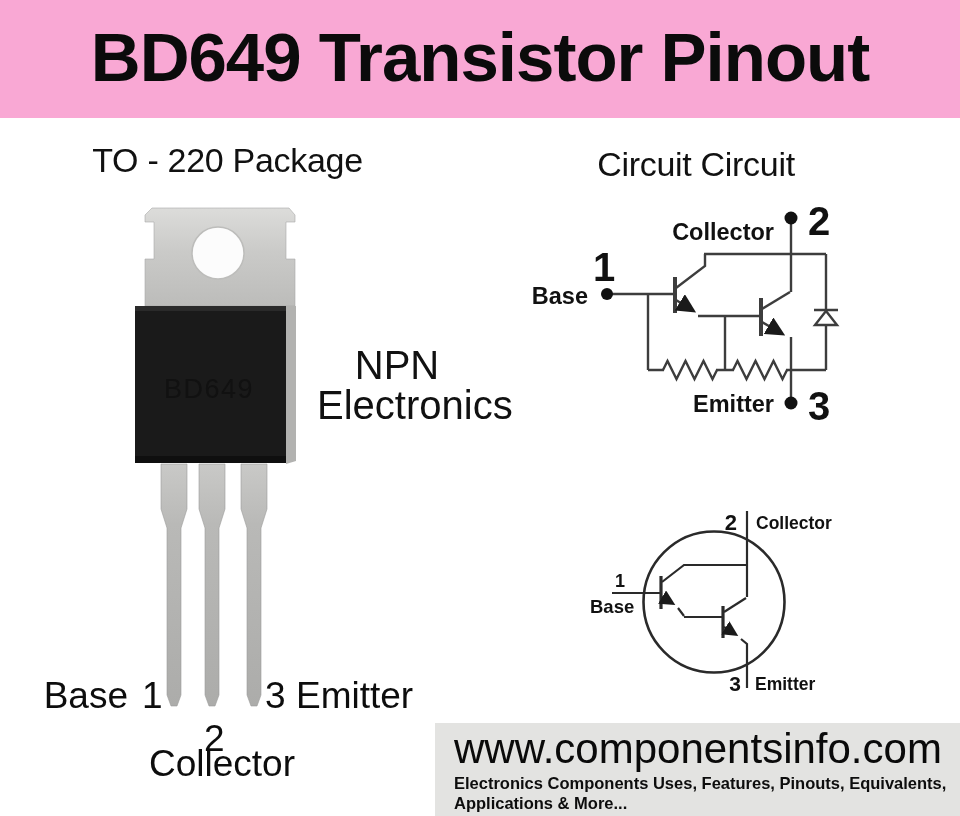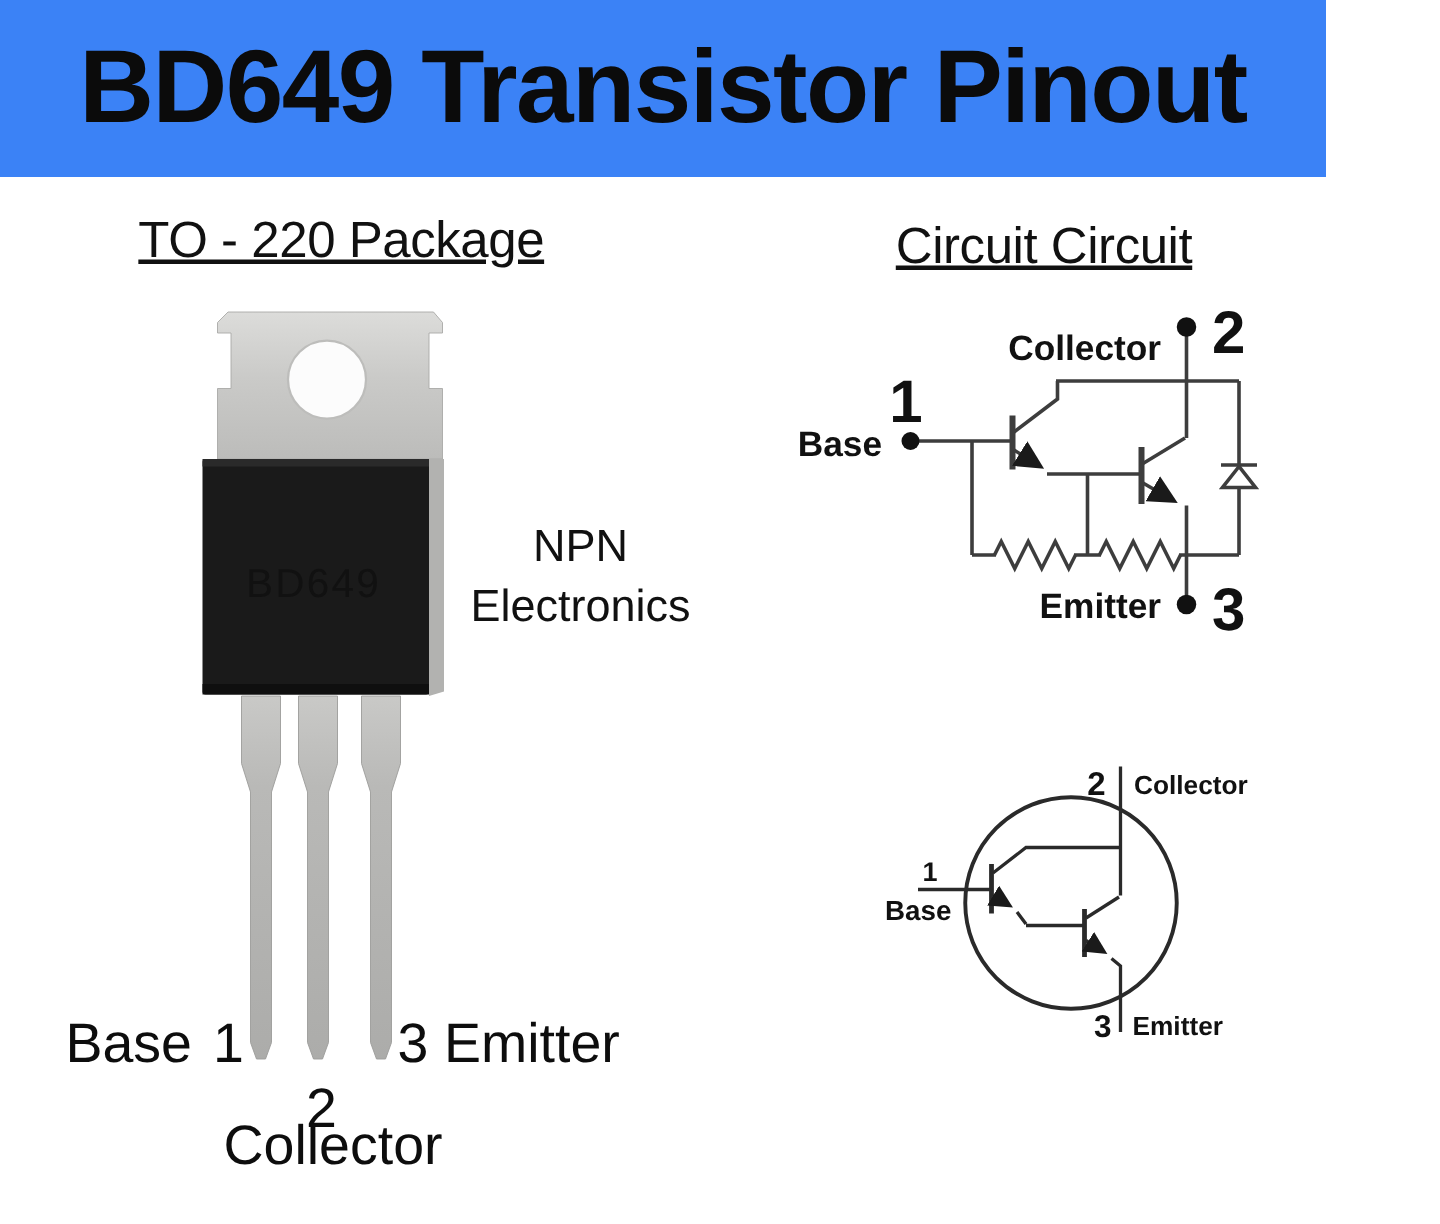--- a/index.html
+++ b/index.html
@@ -3,31 +3,31 @@
 <meta charset="utf-8">
 <style>
   html,body{margin:0;padding:0;background:#888;}
   .page{
     position:relative;width:960px;height:816px;background:#ffffff;
     font-family:"Liberation Sans","DejaVu Sans",sans-serif;color:#0d0d0d;
     overflow:hidden;margin:0 auto;
   }
   .abs{position:absolute;}
   
-  .title-band{left:0;top:0;width:884px;height:118px;background:#3b82f6;
+  .title-band{left:0;top:0;width:960px;height:118px;background:#f9a8d4;
     display:flex;align-items:center;justify-content:center;}
   .main-title{font-size:69px;font-weight:bold;letter-spacing:-1px;color:#0b0b0b;
     margin:0;padding-bottom:4px;white-space:nowrap;}
   
-  .section-title{font-size:34px;letter-spacing:-0.3px;text-align:center;white-space:nowrap;color:#111;text-decoration:underline;}
+  .section-title{font-size:34px;letter-spacing:-0.3px;text-align:center;white-space:nowrap;color:#111;}
   .pkg-title{left:60px;top:141px;width:335px;}
   .ic-title{left:521px;top:145px;width:350px;}
   .sym-title{left:530px;top:456px;width:350px;}
   
-  .type-block{left:307px;top:345px;width:160px;text-align:center;font-size:30px;line-height:40px;color:#111;}
+  .type-block{left:317px;top:345px;width:160px;text-align:center;font-size:40px;line-height:40px;color:#111;}
   
   .pin-label{font-size:37px;color:#0d0d0d;white-space:nowrap;line-height:1;}
   .pl-base{left:20px;top:677px;width:108px;text-align:right;}
   .pl-1{left:142px;top:677px;}
   .pl-3{left:265px;top:677px;}
   .pl-emitter{left:296px;top:677px;}
   .pl-2{left:204px;top:720px;}
   .pl-collector{left:149px;top:745px;}
   
   .footer{left:435px;top:723px;width:525px;height:93px;background:#e3e3e1;}
@@ -149,14 +149,21 @@
       <path d="M741,639 L747,644 V688"></path>
     </g>
     <text x="737" y="530" text-anchor="end" font-size="22" font-weight="bold">2</text>
     <text x="756" y="529" font-size="17.5" font-weight="bold">Collector</text>
     <text x="620" y="587" text-anchor="middle" font-size="18" font-weight="bold">1</text>
     <text x="590" y="613" font-size="18.5" font-weight="bold">Base</text>
     <text x="741" y="691" text-anchor="end" font-size="21" font-weight="bold">3</text>
     <text x="755" y="690" font-size="17.5" font-weight="bold">Emitter</text>
   </svg>
 
+  <div class="abs footer">
+    <div class="site">www.componentsinfo.com</div>
+    <div class="tagline">
+      <div>Electronics Components Uses, Features, Pinouts, Equivalents,</div>
+      <div>Applications &amp; More...</div>
+    </div>
+  </div>
 
 </div>
 
 </body></html>

